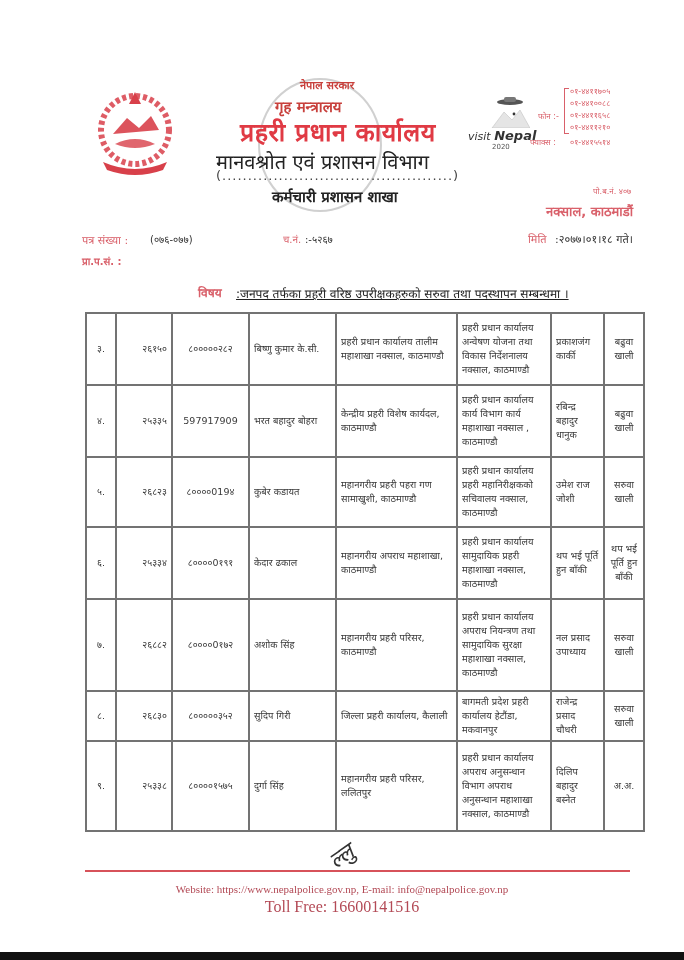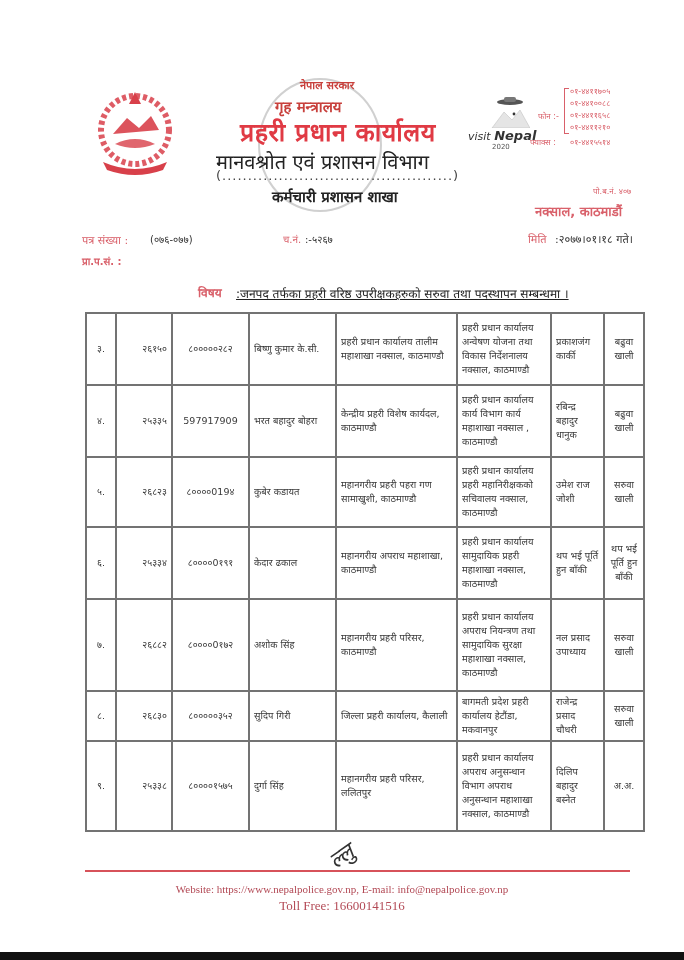--- a/index.html
+++ b/index.html
@@ -15,21 +15,21 @@
   .branch { left:272px; top:186px; font-size:15px; font-weight:bold; color:#222; }
   .visit { left:468px; top:128px; font-size:11px; font-style:italic; color:#333; }
   .visit b { font-size:13px; }
   .visit .yr { display:block; font-size:7px; font-style:normal; margin-left:24px; color:#555; }
   .contacts { left:570px; top:86px; font-size:8px; color:#d9606a; line-height:12px; }
   .contacts .bracket { position:absolute; left:-6px; top:2px; width:4px; height:44px; border:1px solid #d9606a; border-right:none; }
   .phone-lbl { left:538px; top:110px; font-size:8px; color:#d9606a; }
   .fax-lbl { left:530px; top:136px; font-size:8px; color:#d9606a; }
   .fax-val { left:570px; top:136px; font-size:8px; color:#d9606a; }
   .pobox { left:593px; top:185px; font-size:8px; color:#d9606a; }
-  .location { left:535px; top:202px; font-size:13px; font-weight:bold; color:#d9606a; }
+  .location { left:546px; top:202px; font-size:13px; font-weight:bold; color:#d9606a; }
   
   .ref-lbl { left:82px; top:232px; font-size:11px; font-weight:normal; color:#d9606a; }
   .ref-val { left:150px; top:232px; font-size:10px; color:#333; }
   .chalani-lbl { left:283px; top:232px; font-size:10px; color:#d9606a; }
   .chalani-val { left:305px; top:232px; font-size:10px; color:#333; }
   .date-lbl { left:528px; top:231px; font-size:11px; color:#d9606a; }
   .date-val { left:555px; top:231px; font-size:11px; color:#333; }
   .prap-lbl { left:82px; top:254px; font-size:10px; font-weight:bold; color:#d9606a; }
   .subject-lbl { left:198px; top:284px; font-size:12px; font-weight:bold; color:#d9606a; }
   .subject-val { left:236px; top:285px; font-size:12px; color:#222; text-decoration:underline; }
@@ -41,21 +41,21 @@
   td.c2 { width:67px; text-align:center; }
   td.c3 { width:77px; }
   td.c4 { width:111px; }
   td.c5 { width:84px; }
   td.c6 { width:43px; text-align:left; }
   td.c7 { width:30px; text-align:center; }
   
   .rule { left:85px; top:870px; width:545px; height:2px; background:#d7525a; }
   .sign { left:328px; top:840px; font-size:22px; font-style:italic; color:#333; transform:rotate(-35deg); font-family:"DejaVu Serif", serif; }
   .website { left:0; width:684px; top:883px; text-align:center; font-family:"Liberation Serif", serif; font-size:11px; color:#b34a56; }
-  .tollfree { left:0; width:684px; top:898px; text-align:center; font-family:"Liberation Serif", serif; font-size:13px; color:#b34a56; }
+  .tollfree { left:0; width:684px; top:898px; text-align:center; font-family:"Liberation Serif", serif; font-size:16px; color:#b34a56; }
   .bottom-bar { left:0; top:952px; width:684px; height:8px; background:#111; }
 </style>
 </head>
 <body>
 
 <div class="abs" style="left:85px;top:84px;width:100px;height:96px;">
   <svg width="100" height="96" viewBox="0 0 100 96">
     <g fill="none" stroke="#d8404a" stroke-width="2">
       <ellipse cx="50" cy="46" rx="34" ry="34" stroke-dasharray="4 3" stroke-width="6" opacity="0.85"></ellipse>
     </g>

